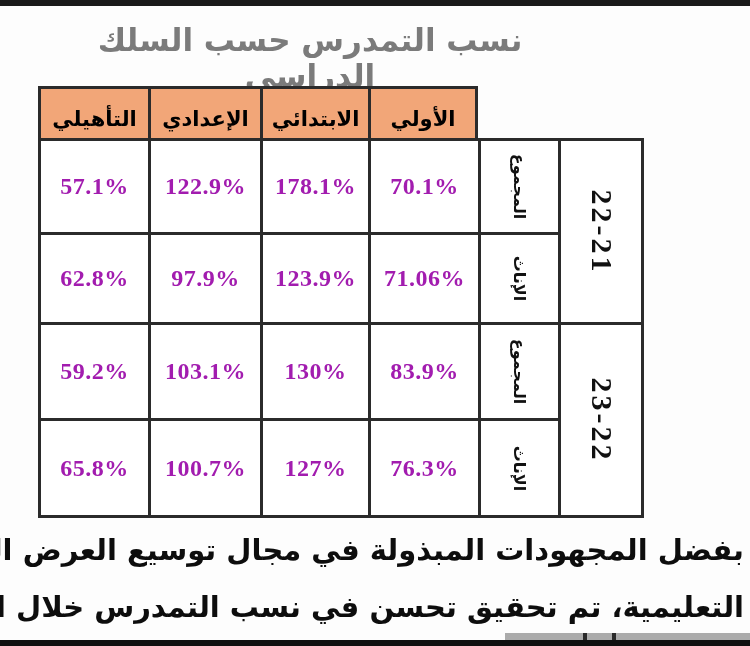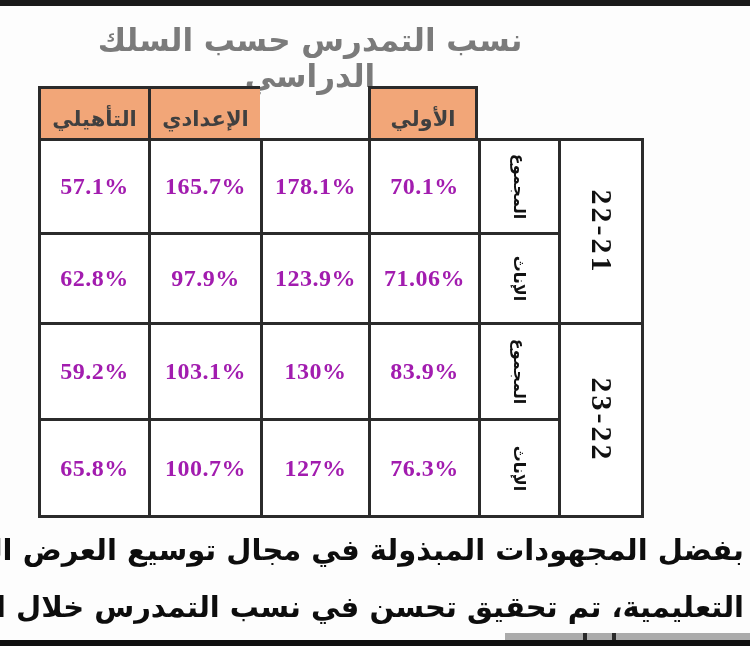--- a/index.html
+++ b/index.html
@@ -17,21 +17,21 @@
          display:grid;
          grid-template-columns:110px 112px 108px 110px 80px 86px;
          grid-template-rows:52px 94px 90px 96px 100px;}
 
   .cell{display:flex;align-items:center;justify-content:center;
         border-left:3px solid #2b2b2b;border-top:3px solid #2b2b2b;
         background:#ffffff;box-sizing:border-box;}
   .cell.rb{border-right:3px solid #2b2b2b;}
   .cell.bb{border-bottom:3px solid #2b2b2b;}
 
-  .head{background:#F2A678;direction:rtl;font-size:21px;font-weight:700;color:#404040;
+  .head{background:#F2A678;direction:rtl;font-size:21px;font-weight:700;color:#000000;
         padding-top:11px;}
 
   .val{font-family:"Liberation Serif","DejaVu Serif",serif;
        font-size:24px;font-weight:700;color:#a21caf;letter-spacing:0.5px;}
 
   .rot{transform:rotate(90deg);white-space:nowrap;}
   .rowlabel{direction:rtl;font-size:16px;font-weight:700;color:#111111;}
   .yearlabel{font-family:"Liberation Serif","DejaVu Serif",serif;
              font-size:30px;font-weight:700;color:#111111;letter-spacing:3px;}
 
@@ -52,27 +52,28 @@
 <div class="screen">
 
   <div class="top-bar"></div>
 
   <h1 class="title">نسب التمدرس حسب السلك الدراسي</h1>
 
   <div class="table">
 
     <div class="cell head" style="grid-area:1/1">التأهيلي</div>
     <div class="cell head" style="grid-area:1/2">الإعدادي</div>
+    <div class="cell head" style="grid-area:1/3">الابتدائي</div>
     <div class="cell head rb" style="grid-area:1/4">الأولي</div>
 
     <div class="cell" style="grid-area:2/1">
       <span class="val">57.1%</span>
       </div>
     <div class="cell" style="grid-area:2/2">
-      <span class="val">165.7%</span>
+      <span class="val">122.9%</span>
       </div>
     <div class="cell" style="grid-area:2/3">
       <span class="val">178.1%</span>
       </div>
     <div class="cell" style="grid-area:2/4">
       <span class="val">70.1%</span>
       </div>
     <div class="cell" style="grid-area:2/5">
       <span class="rot rowlabel">المجموع</span>
       </div>

